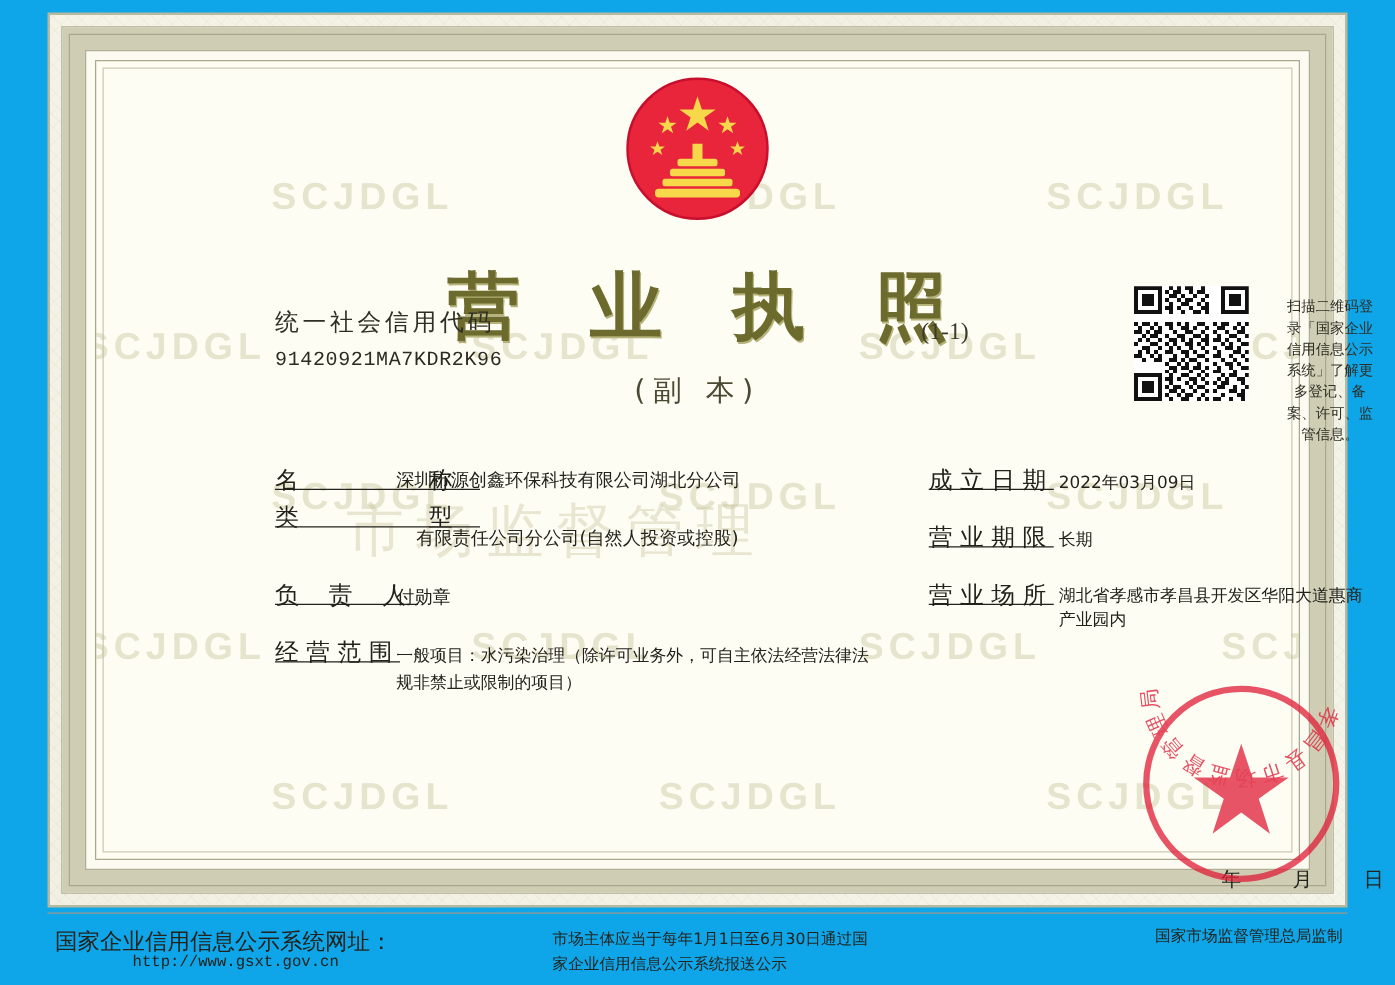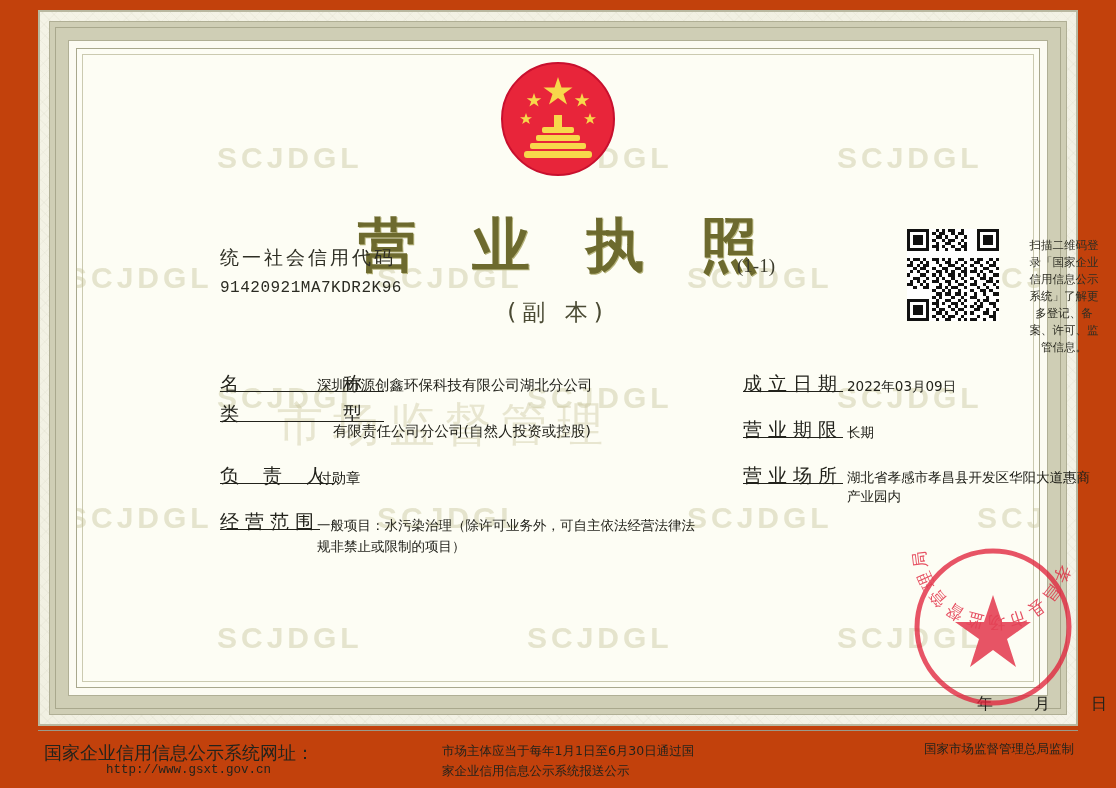--- a/index.html
+++ b/index.html
@@ -5,21 +5,21 @@
   html,body{margin:0;padding:0;}
   body{
     width:1116px;height:788px;
     background:#ffffff;
     font-family:"Liberation Sans", sans-serif;
     overflow:hidden;
   }
   .page{
     position:relative;
     width:1116px;height:788px;
-    background:#c2410c;
+    background:#0ea5e9;
   }
 
   
   .frame-outer{
     position:absolute;
     left:38px;top:10px;right:38px;bottom:62px;
     border:2px solid #b9b8a0;
     background:
       linear-gradient(135deg,#f4f3e6 0%, #f1f0e2 40%, #f5f4e9 100%);
     box-sizing:border-box;

